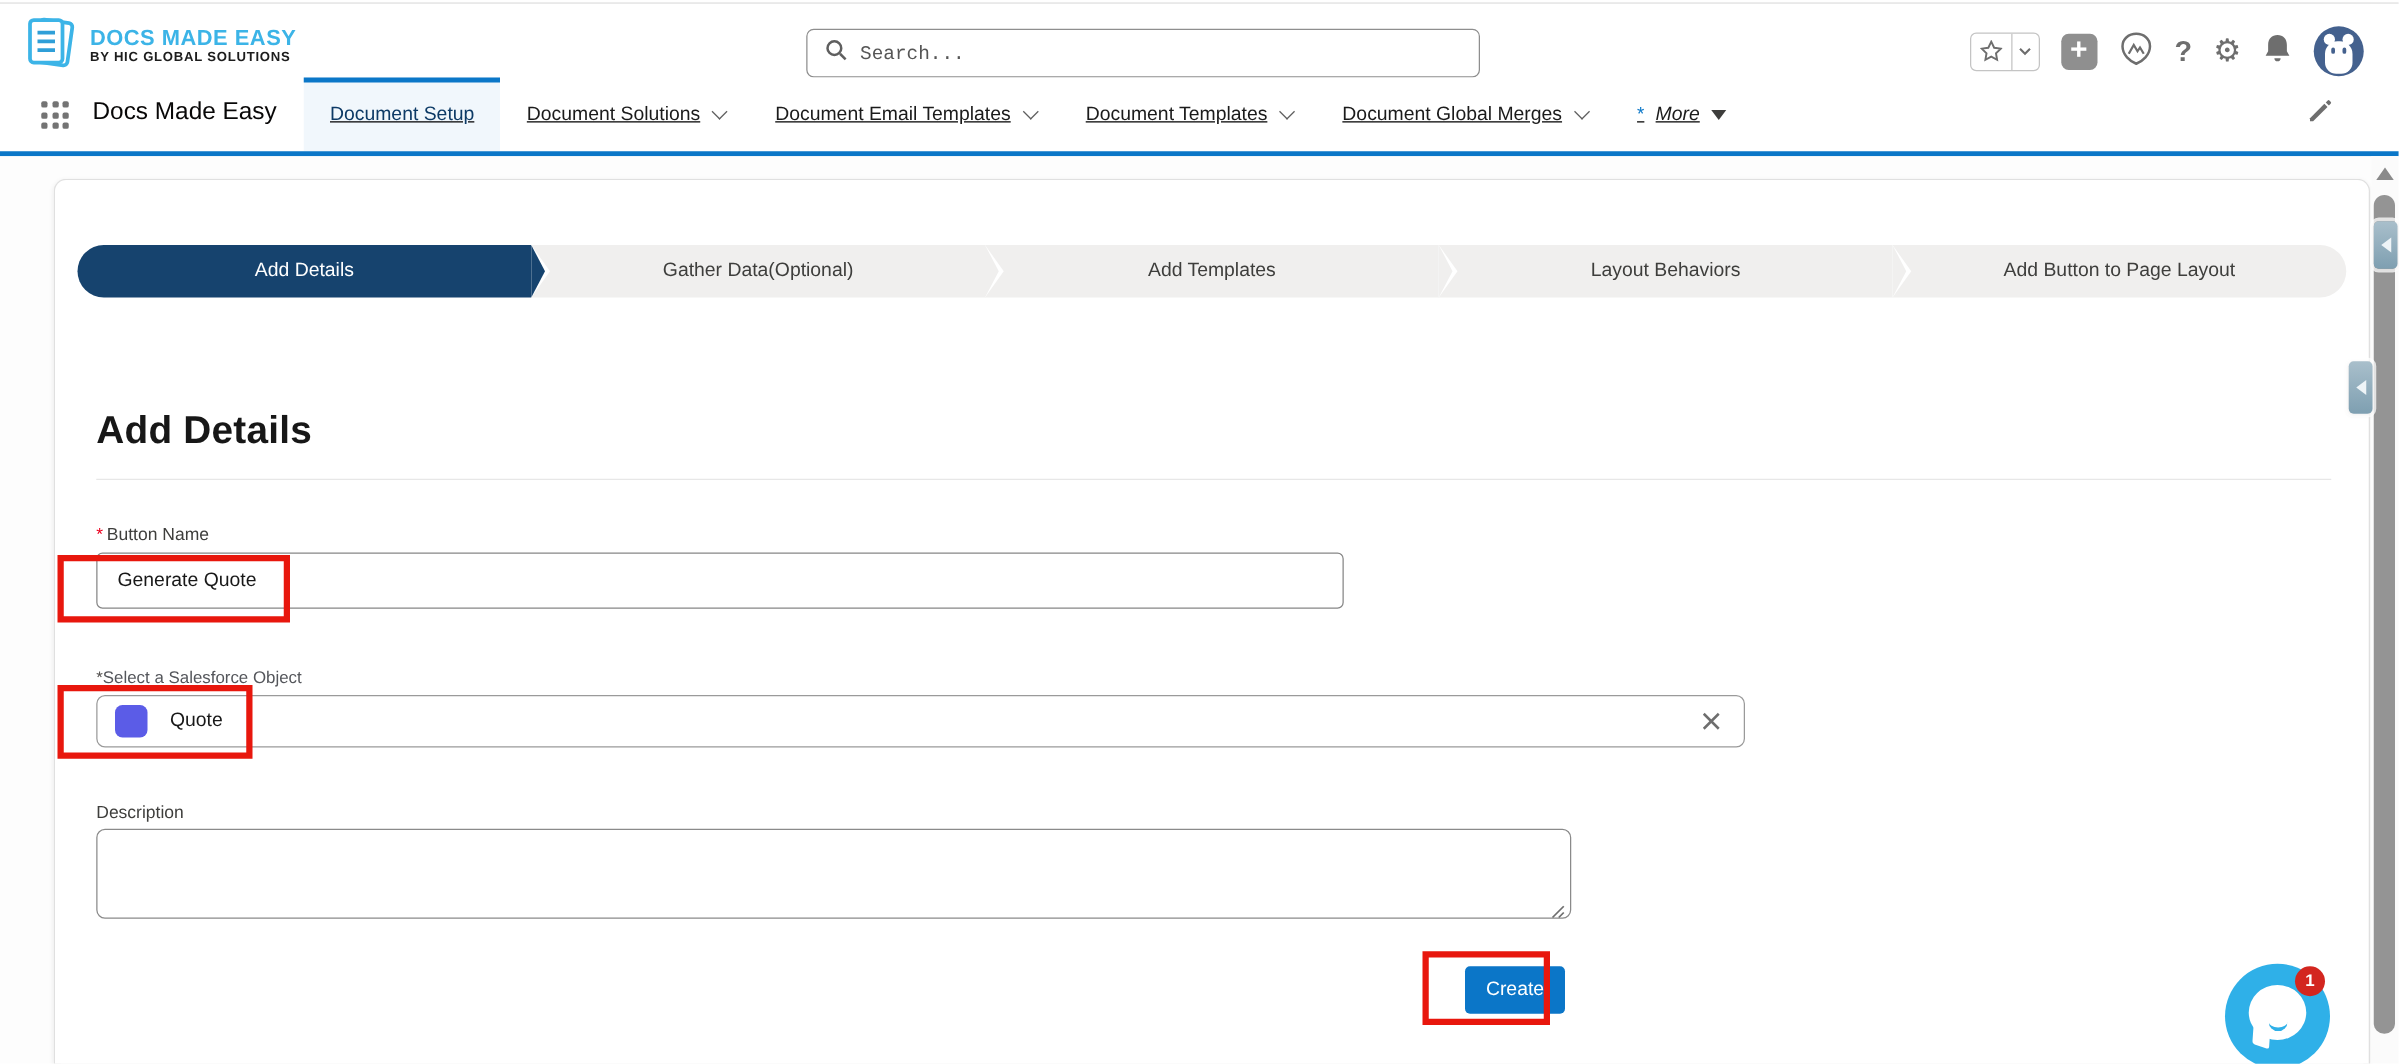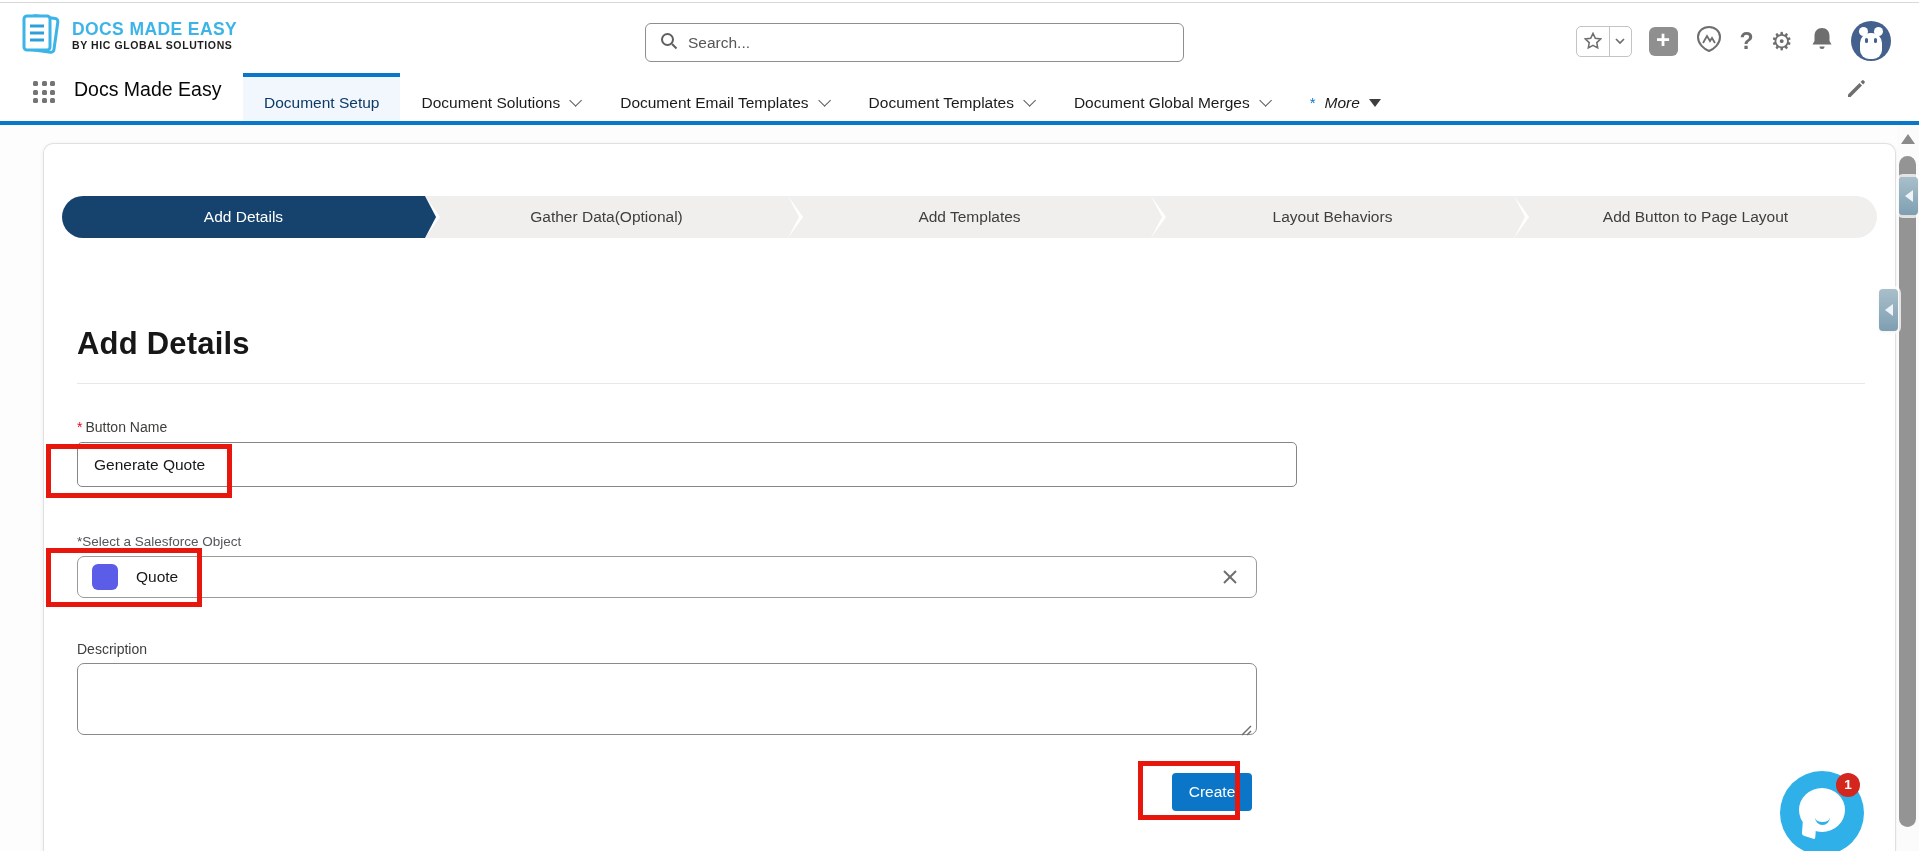--- a/index.html
+++ b/index.html
@@ -13,42 +13,42 @@
 
   
   .header { left:0; top:3px; width:1919px; height:59px; background:#fff; }
   .logo-wrap { left:18px; top:8px; display:flex; align-items:center; gap:8px; }
   .logo-text-title { font-size:17.5px; font-weight:bold; color:#3cb4e7; letter-spacing:.4px; line-height:19px;}
   .logo-text-sub { font-size:10.5px; font-weight:bold; color:#1d1d1d; letter-spacing:.6px; line-height:13px;}
 
   .searchbox { left:645px; top:20px; width:539px; height:39px; border:1px solid #8e8e8e;
     border-radius:6px; background:#fff; display:flex; align-items:center; padding-left:14px; gap:10px;}
   .searchbox input { border:none; outline:none; font-size:15.5px; color:#262626; width:460px;
-    font-family:Liberation Sans, sans-serif; background:transparent;}
+    font-family:Liberation Mono, monospace; background:transparent;}
   .searchbox input::placeholder { color:#565656; opacity:1; }
 
   .hicons { right:28px; top:18px; display:flex; align-items:center; gap:17px; position:absolute;}
   .fav-combo { display:flex; border:1px solid #c4c4c4; border-radius:5px; height:31px; overflow:hidden; background:#fff;}
   .fav-star { width:33px; display:flex; align-items:center; justify-content:center; border-right:1px solid #c4c4c4;}
   .fav-caret { width:21px; display:flex; align-items:center; justify-content:center;}
   .plusbox { width:29px; height:29px; background:#8f8f8f; border-radius:6px; color:#fff;
     font-size:24px; line-height:26px; text-align:center; font-weight:bold;}
   .qmark { font-size:23px; color:#6e6e6e; font-weight:bold; }
   .gear { font-size:25px; color:#6e6e6e; line-height:25px;}
   .avatar { width:40px; height:40px; border-radius:50%; background:#44618e; position:relative; overflow:hidden;}
   .avatar .ear { position:absolute; width:9px; height:9px; background:#fff; border-radius:50%; top:6px;}
   .avatar .face { position:absolute; left:9px; top:12px; width:22px; height:26px; background:#fff; border-radius:10px 10px 9px 9px;}
   .avatar .eye { position:absolute; width:3px; height:5px; background:#44618e; border-radius:2px; top:17px;}
 
   
   .navbar { left:0; top:62px; width:1919px; height:59px; background:#fff; }
   .waffle { left:33px; top:19px; display:grid; grid-template-columns:repeat(3,5px); grid-gap:3.5px; position:absolute;}
   .waffle i { width:5px; height:5px; background:#747474; border-radius:1.5px; display:block;}
   .appname { left:74px; top:16px; font-size:19.5px; color:#080707; position:absolute;}
-  .tabs { left:243px; top:11px; height:59px; display:flex; position:absolute; }
+  .tabs { left:243px; top:0; height:59px; display:flex; position:absolute;text-decoration:underline; }
   .tab { height:59px; display:flex; align-items:center; padding:0 21px; gap:9px; font-size:15.5px;
     color:#1b1b1b; cursor:pointer; position:relative;}
   .tab.active { background:#f1f7fc; color:#0d3a66; }
   .tab.active::before { content:""; position:absolute; left:0; top:0; width:100%; height:4px; background:#0b77c8;}
   .chev { width:9px; height:9px; border-right:1.6px solid #5e5e5e; border-bottom:1.6px solid #5e5e5e;
     transform:rotate(45deg) translateY(-3px);}
   .tab .star { color:#0b77c8; font-style:normal; font-size:15px; }
   .tab .more-lbl { font-style:italic; }
   .caret-down { width:0; height:0; border-left:6px solid transparent; border-right:6px solid transparent;
     border-top:8px solid #3e3e3c;}
@@ -72,24 +72,24 @@
   .pstage.current { background:#16436e; color:#fff; border-radius:21px 0 0 21px;}
   .pstage.current::after { border-left-color:#16436e; }
   .pstage.last { border-radius:0 21px 21px 0; }
 
   .page-title { left:33px; top:182px; font-size:31px; font-weight:bold; color:#171717; position:absolute; letter-spacing:.2px;}
   .title-rule { left:33px; top:239px; width:1788px; height:1px; background:#e7e7e7; position:absolute;}
 
   .flabel { position:absolute; font-size:14px; color:#3e3e3c; }
   .req-red { color:#ea001e; margin-right:3px;}
   .req-dark { color:#514f4d; }
-  .tinput { position:absolute; left:33px; width:1220px; height:45px; border:1px solid #868686;
+  .tinput { position:absolute; left:33px; width:998px; height:45px; border:1px solid #868686;
     border-radius:5px; font-size:15.5px; color:#181818; padding:0 16px; outline:none; background:#fff;
     font-family:"Liberation Sans", sans-serif;}
-  .combo { position:absolute; left:33px; width:1180px; height:42px; border:1px solid #9a9a9a;
+  .combo { position:absolute; left:33px; width:1319px; height:42px; border:1px solid #9a9a9a;
     border-radius:7px; background:#fff; display:flex; align-items:center; padding:0 14px; gap:18px;}
   .obj-icon { width:26px; height:26px; border-radius:6px; background:#5b5ce7; }
   .combo-val { font-size:15.5px; color:#181818; }
   .combo-clear { position:absolute; right:16px; top:10px; width:20px; height:20px; cursor:pointer;}
   .tarea { position:absolute; left:33px; width:1180px; height:72px; border:1px solid #8a8a8a;
     border-radius:7px; background:#fff; resize:none; outline:none; font-family:"Liberation Sans", sans-serif;
     font-size:15px; padding:8px 12px;}
   .resize-grip { position:absolute; }
   .create-btn { position:absolute; left:1128px; top:629px; width:80px; height:38px; background:#0b76c8;
     color:#fff; border:none; border-radius:4px; font-size:15.5px; cursor:pointer;

